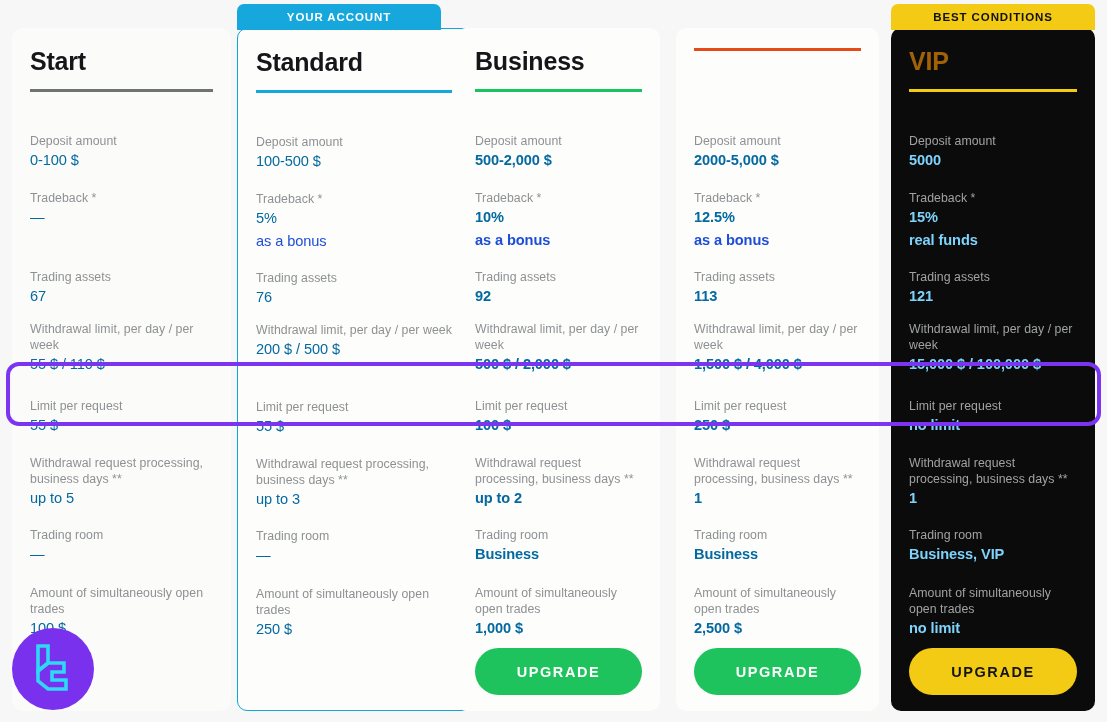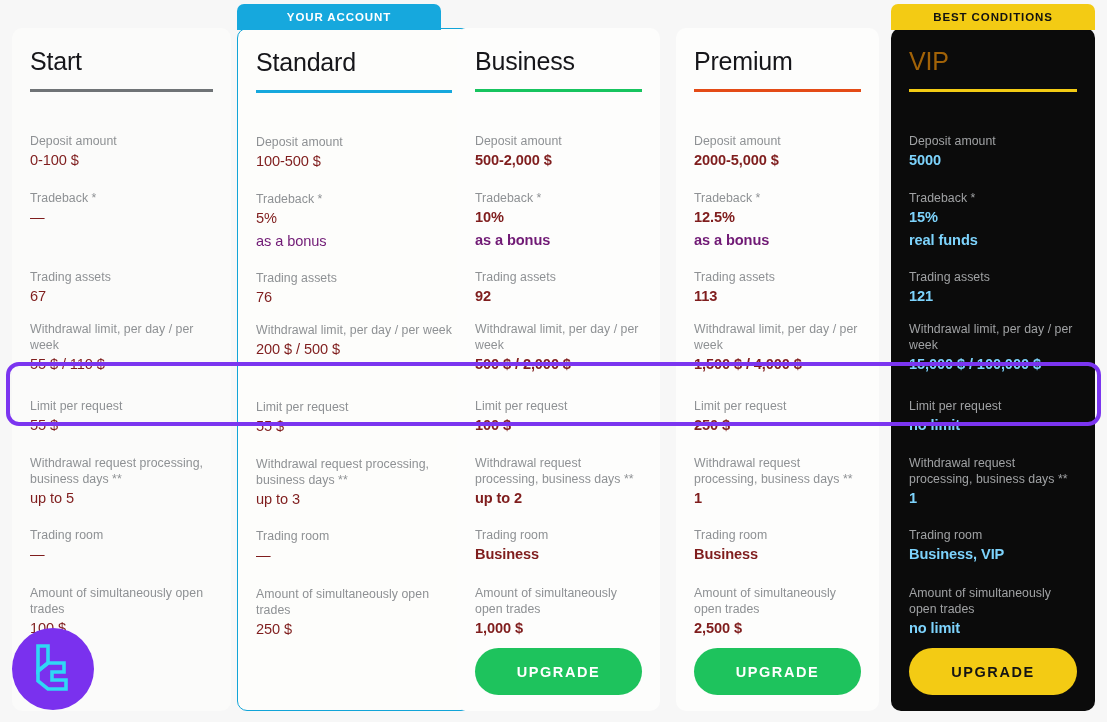--- a/index.html
+++ b/index.html
@@ -52,21 +52,21 @@
     font-weight: bold;
     letter-spacing: 0.9px;
     z-index: 4;
   }
   .ribbon.r-std { left: 237px; width: 204px; background: #16a8dd; color: #ffffff; }
   .ribbon.r-vip { left: 891px; width: 204px; background: #f3cb14; color: #111111; }
 
   
   .tier-title {
     font-size: 25px;
-    font-weight: normal;
+    font-weight: bold;
     color: #16161a;
     letter-spacing: -0.2px;
     line-height: 1.1;
     margin-bottom: 13px;
     white-space: nowrap;
   }
   .c-vip .tier-title { color: #a16207; }
   .accent {
     height: 3px;
     width: 100%;
@@ -76,29 +76,29 @@
   
   .feat { margin-bottom: 0; }
   .feat-label {
     font-size: 12.3px;
     color: #8e9194;
     line-height: 1.32;
     letter-spacing: 0.05px;
   }
   .feat-value {
     font-size: 14.6px;
-    color: #7f1d1d;
+    color: #0369a1;
     line-height: 1.33;
     margin-top: 2px;
     letter-spacing: -0.1px;
     white-space: nowrap;
   }
   .feat-extra {
     font-size: 14.6px;
-    color: #701a75;
+    color: #1d4ed8;
     line-height: 1.33;
     margin-top: 3px;
     letter-spacing: -0.1px;
   }
   .bold .feat-value, .bold .feat-extra { font-weight: bold; }
   .c-vip .feat-label { color: #a0a2a4; }
   .c-vip .feat-value, .c-vip .feat-extra { color: #7dd3fc; font-weight: bold; }
 
   
   .slot { position: absolute; left: 18px; right: 18px; }
@@ -279,21 +279,20 @@
       <div class="slot s-trades feat">
         <div class="feat-label">Amount of simultaneously open trades</div>
         <div class="feat-value">1,000 $</div>
       </div>
       <button class="upgrade green">UPGRADE</button>
     </div>
   </div>
 
   <div class="card c-prem">
     <div class="card-inner bold">
-      <div class="tier-title">Premium</div>
       <div class="accent" style="background:#e44b16"></div>
       <div class="slot s-deposit feat">
         <div class="feat-label">Deposit amount</div>
         <div class="feat-value">2000-5,000 $</div>
       </div>
       <div class="slot s-tradeback feat">
         <div class="feat-label">Tradeback *</div>
         <div class="feat-value">12.5%</div>
         <div class="feat-extra">as a bonus</div>
       </div>

